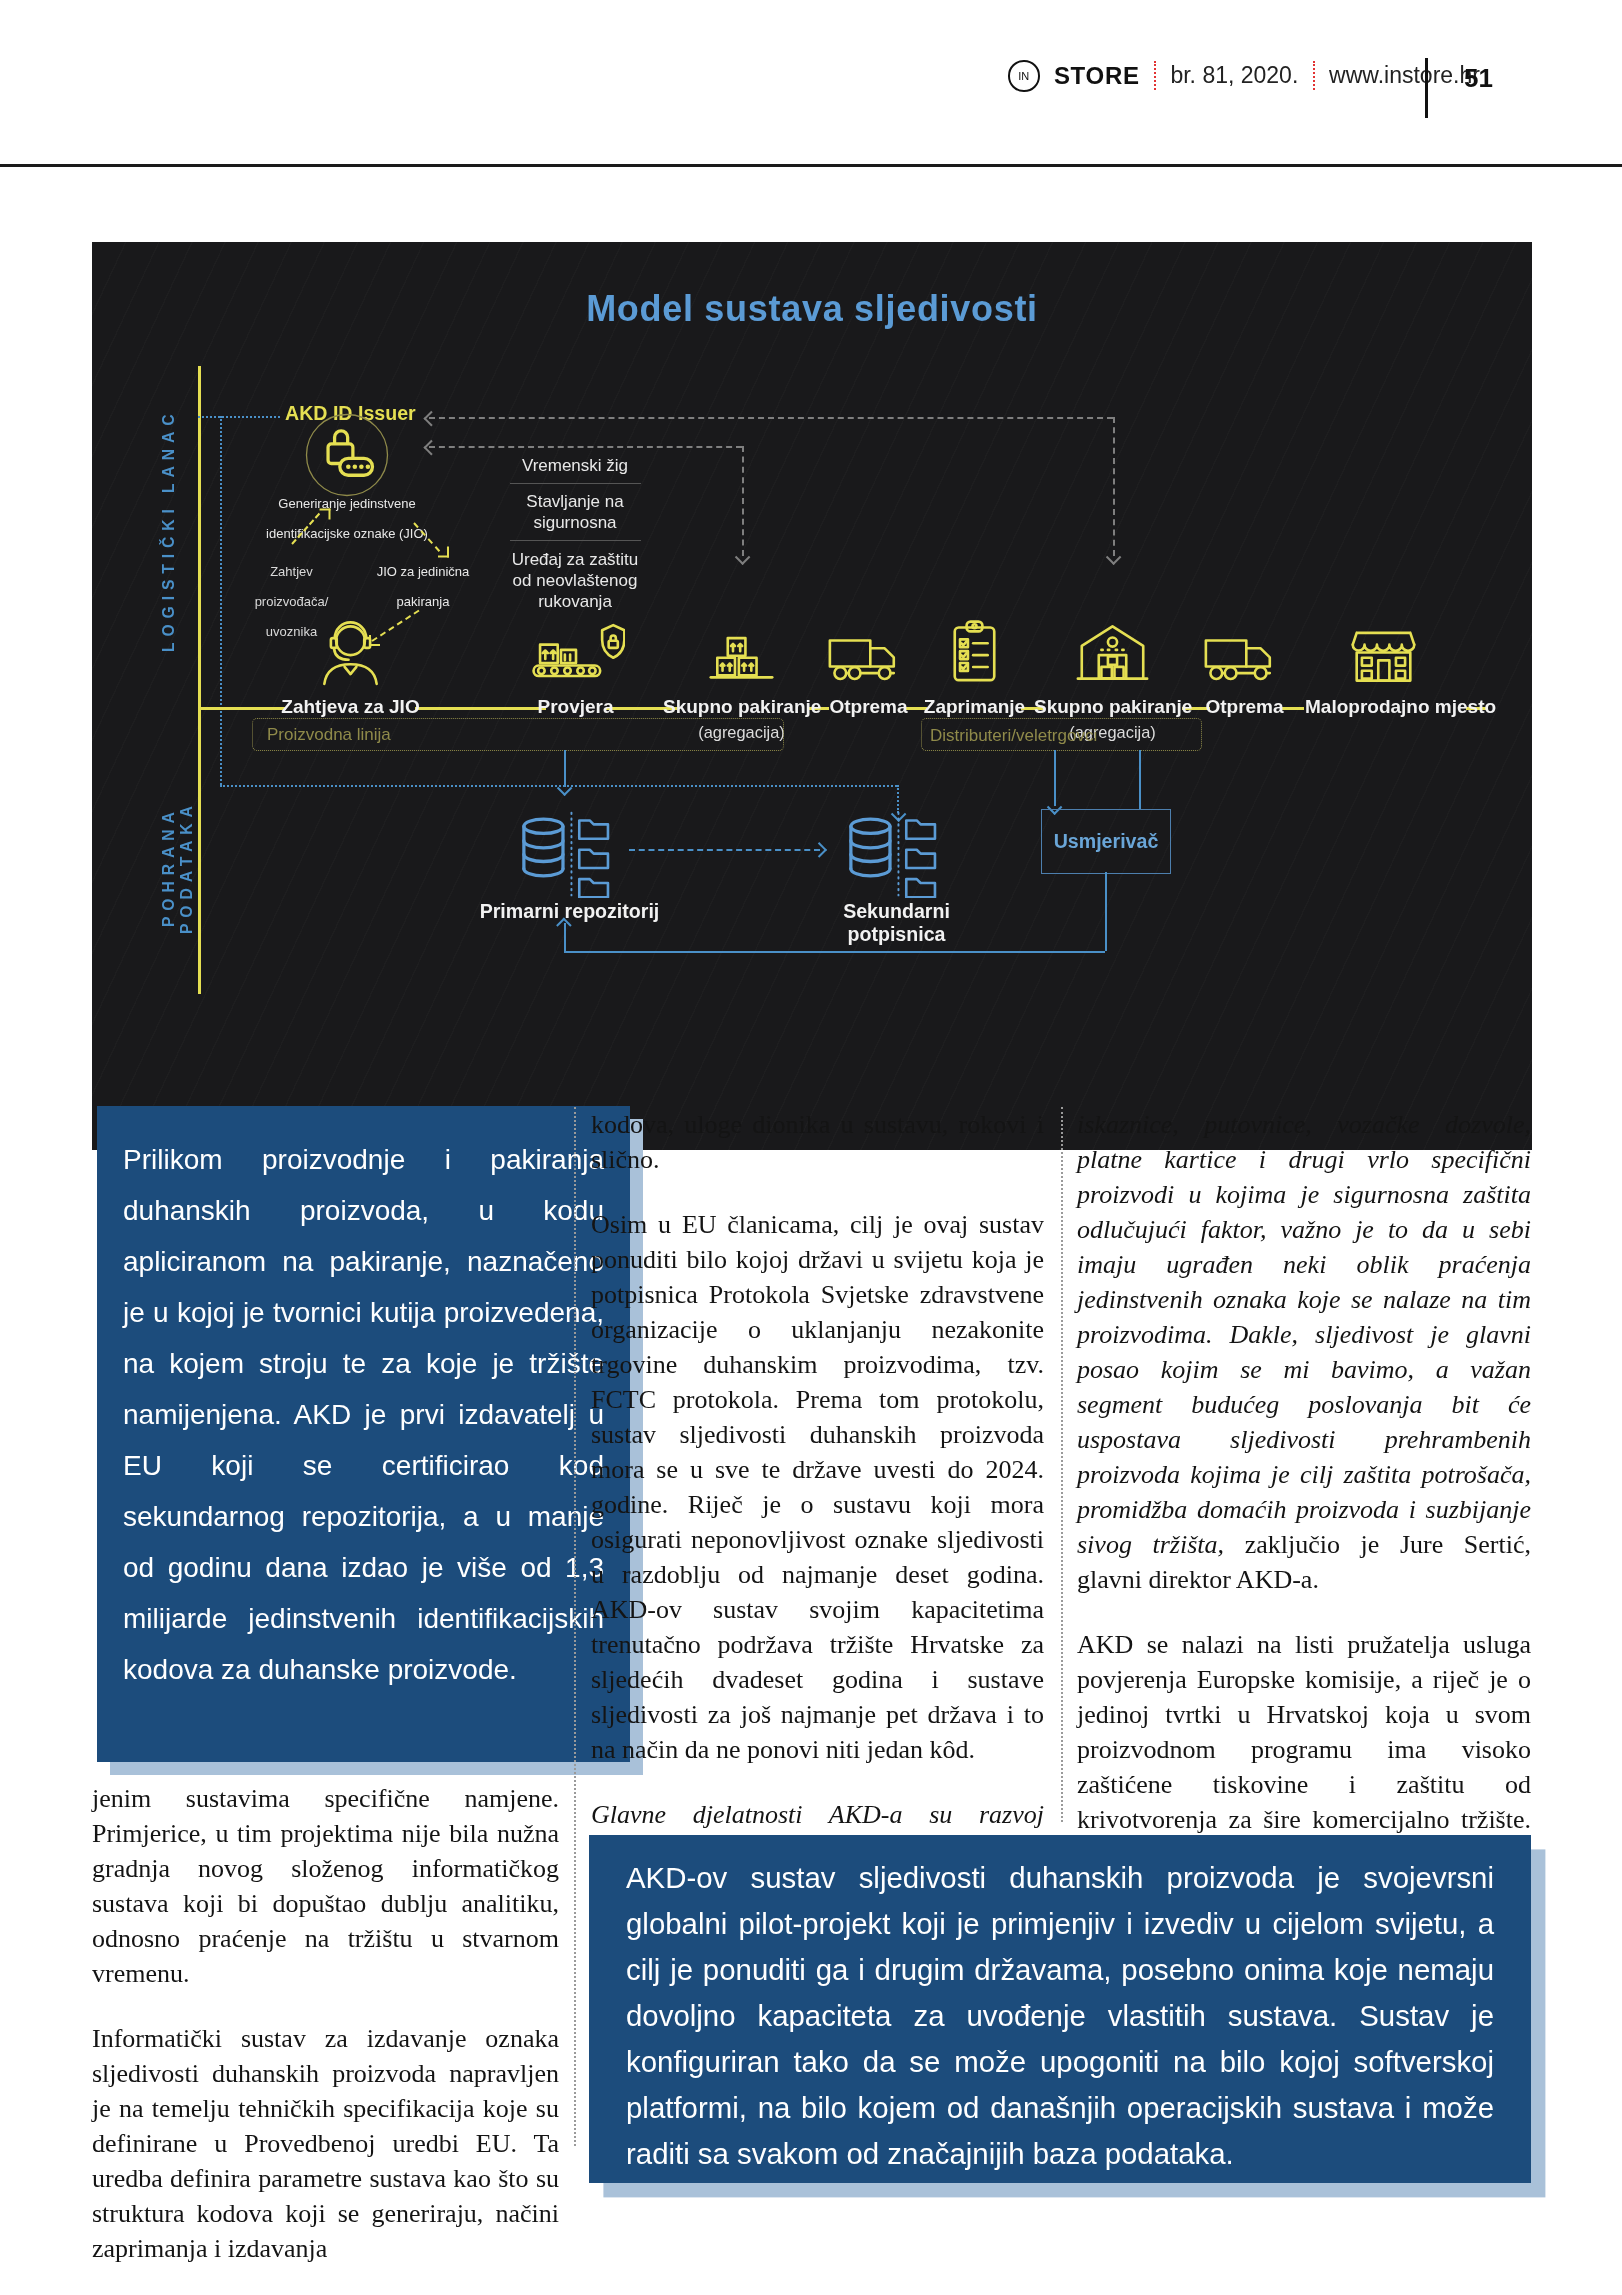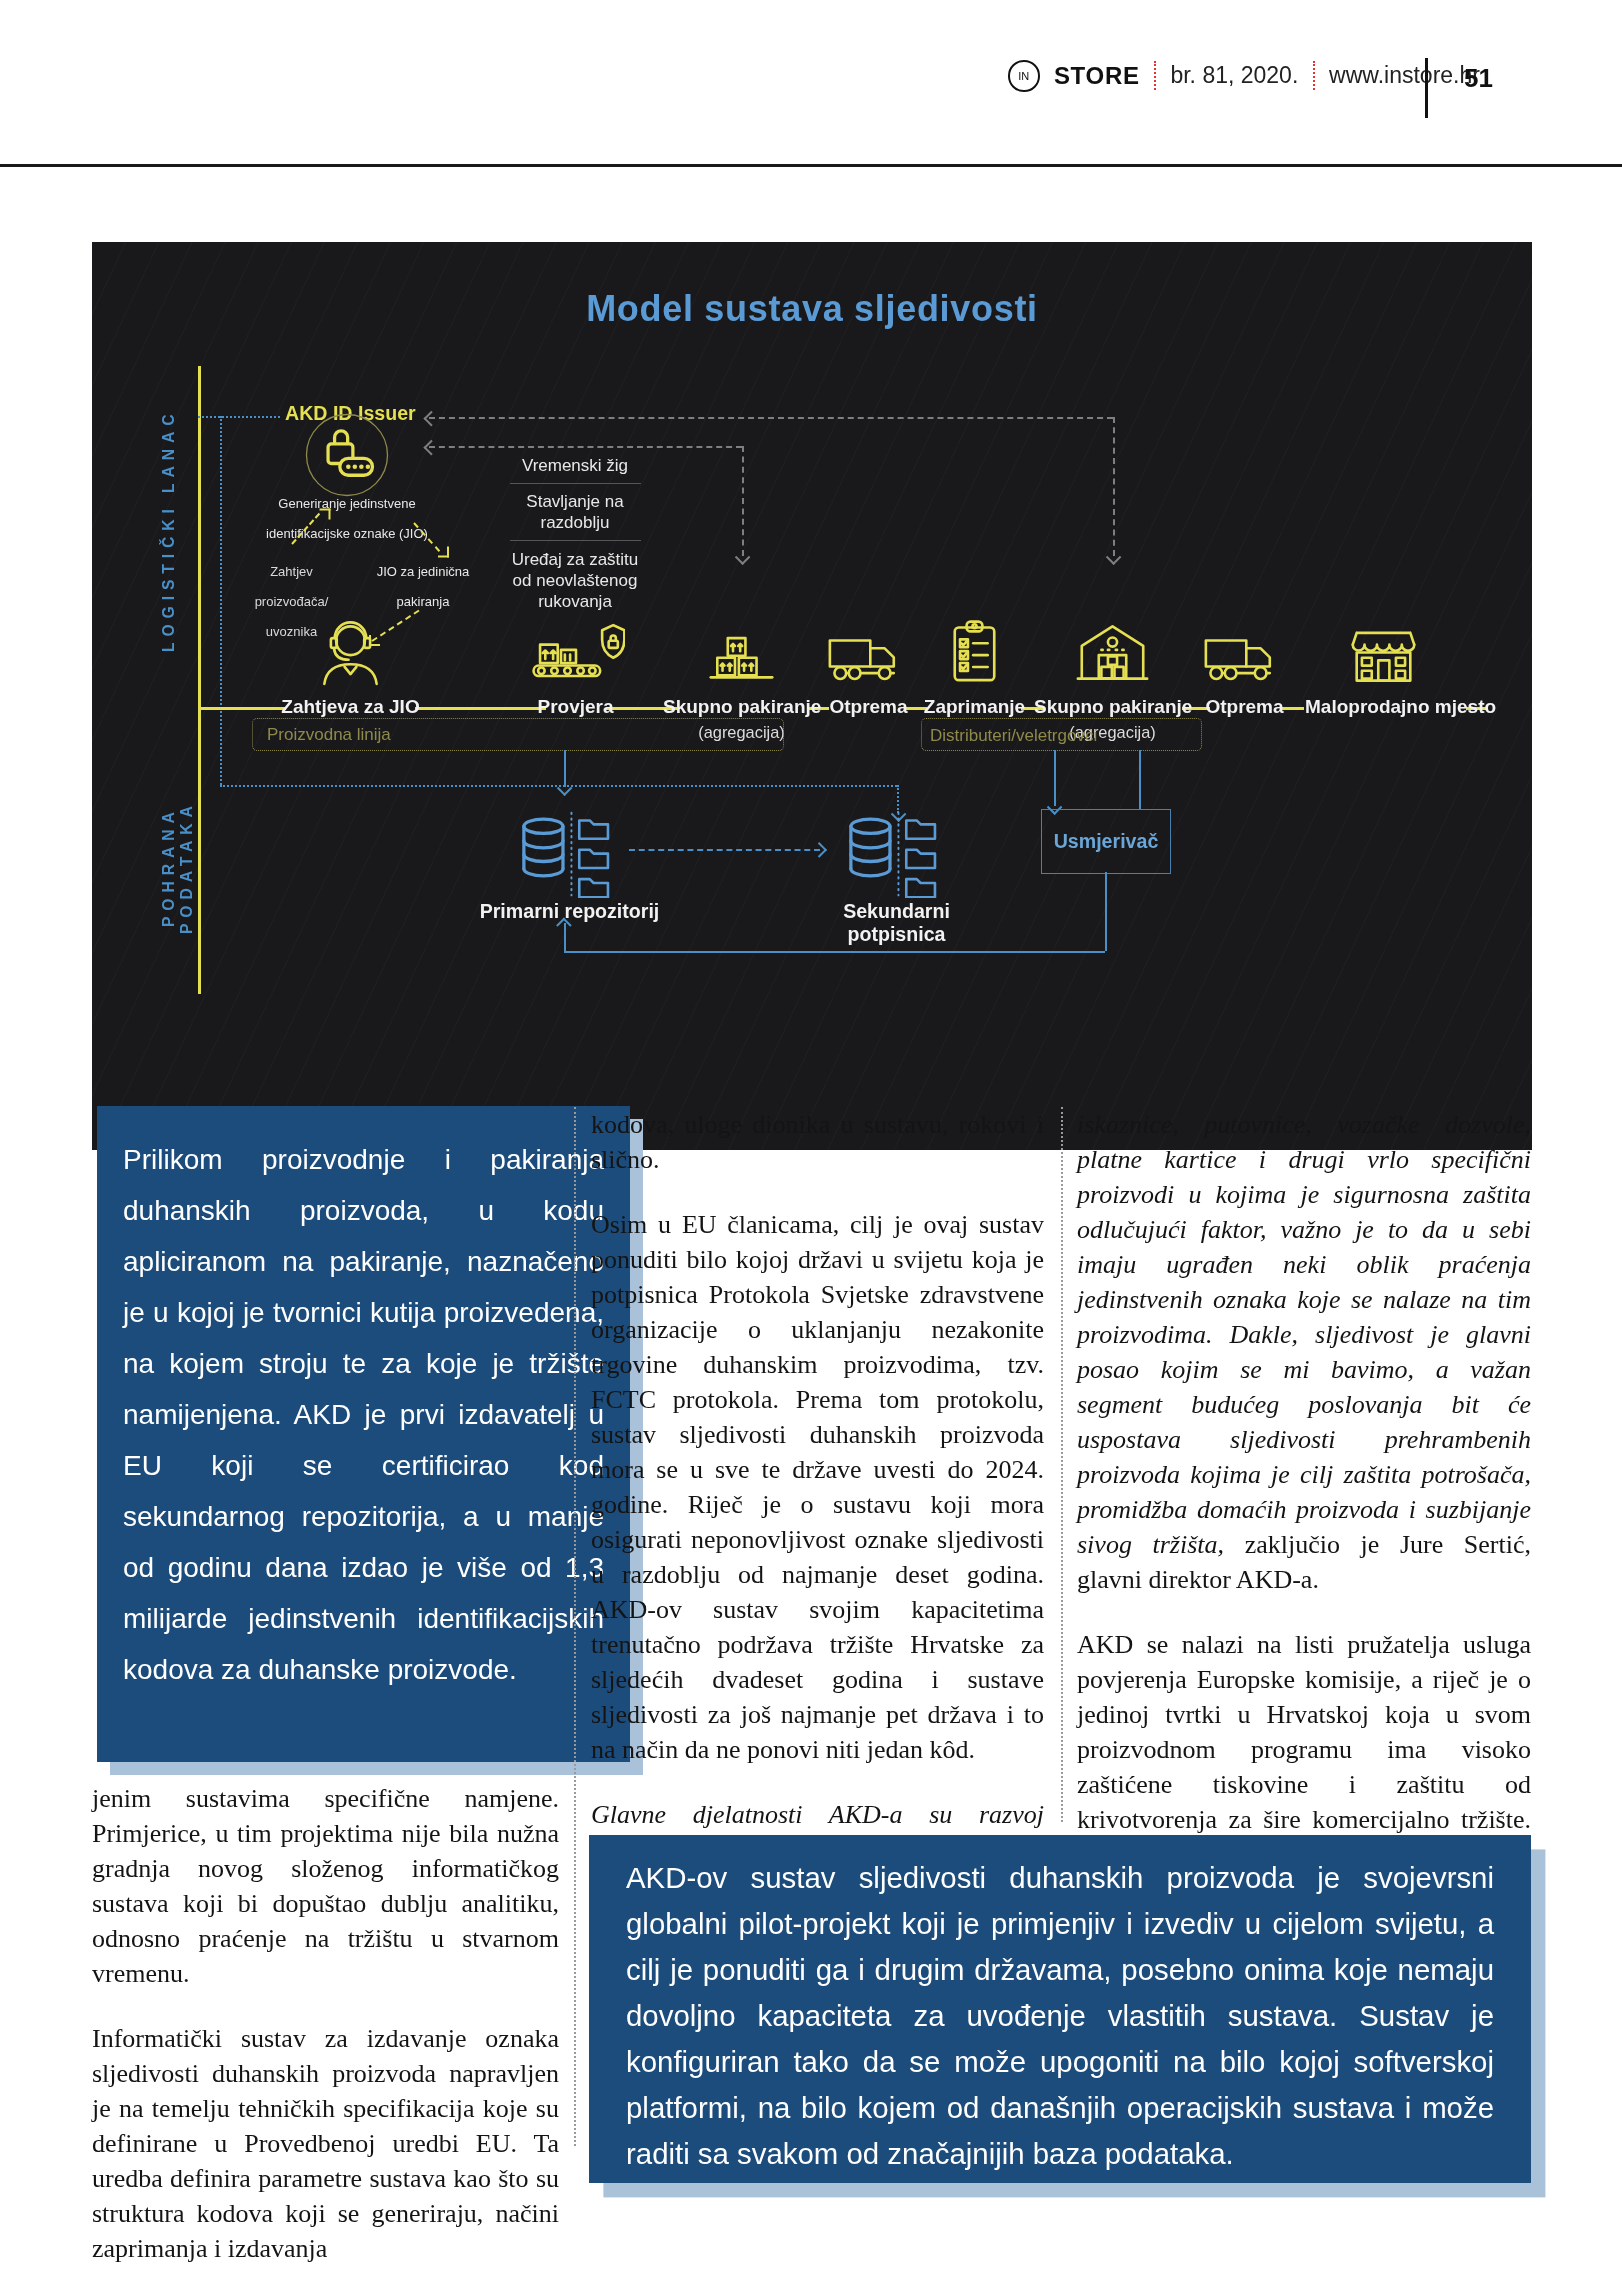--- a/index.html
+++ b/index.html
@@ -127,21 +127,21 @@
     <div class="chv g" style="left:334px;top:171px;transform:rotate(45deg);"></div>
     <div class="dashg-h" style="left:337px;top:204px;width:313px;"></div>
     <div class="dashg-v" style="left:650px;top:204px;height:110px;"></div>
     <div class="chv g" style="left:645px;top:310px;transform:rotate(-45deg);"></div>
     <div class="chv g" style="left:334px;top:200px;transform:rotate(45deg);"></div>
 
     <div class="notes">
       <div class="nt">Vremenski žig</div>
       <hr>
       <div class="nt">Stavljanje na
-razdoblju</div>
+sigurnosna</div>
       <hr>
       <div class="nt">Uređaj za zaštitu
 od neovlaštenog
 rukovanja</div>
     </div>
 
     <div class="ydash" style="left:106px;width:88px;"></div>
     <div class="ydash" style="left:323px;width:131px;"></div>
     <div class="ydash" style="left:514px;width:71px;"></div>
     <div class="ydash" style="left:715px;width:22px;"></div>

